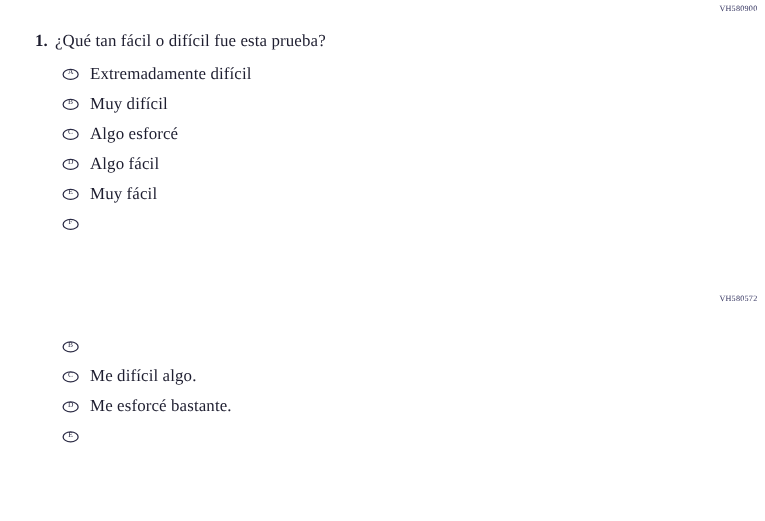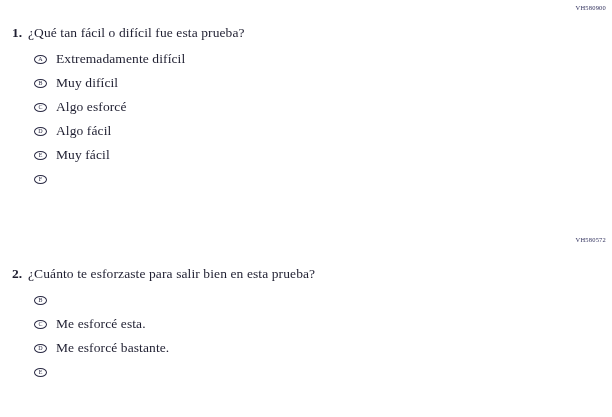--- a/index.html
+++ b/index.html
@@ -20,21 +20,21 @@
     position: absolute;
     right: 6px;
     font-size: 6.5px;
     letter-spacing: 0.2px;
     color: #32325e;
     font-family: "Liberation Serif", "DejaVu Serif", serif;
   }
   .item-code.first { top: 4px; }
   .item-code.second { top: 236px; }
   .question {
-    padding-left: 12px;
+    padding-left: 28px;
   }
   .question.first { margin-top: 24px; }
   .question.second { margin-top: 74px; }
   .q-line {
     line-height: 17px;
     font-size: 13.5px;
   }
   .q-num {
     font-weight: bold;
     display: inline-block;
@@ -121,34 +121,31 @@
         <span class="bubble">
             <span class="bubble-letter">F</span>
           </span>
       </div>
     </div>
   </section>
 
   <div class="item-code second">VH580572</div>
 
   <section class="question second">
-    <div class="q-line">
-      <span class="q-num">2.</span><span class="q-text">¿Cuánto te esforzaste para salir bien en esta prueba?</span>
-    </div>
     <div class="options">
       <div class="option">
         <span class="bubble">
             <span class="bubble-letter">B</span>
           </span>
       </div>
       <div class="option">
         <span class="bubble">
             <span class="bubble-letter">C</span>
           </span>
-        <span class="opt-label">Me esforcé esta.</span>
+        <span class="opt-label">Me difícil algo.</span>
       </div>
       <div class="option">
         <span class="bubble">
             <span class="bubble-letter">D</span>
           </span>
         <span class="opt-label">Me esforcé bastante.</span>
       </div>
       <div class="option">
         <span class="bubble">
             <span class="bubble-letter">E</span>

